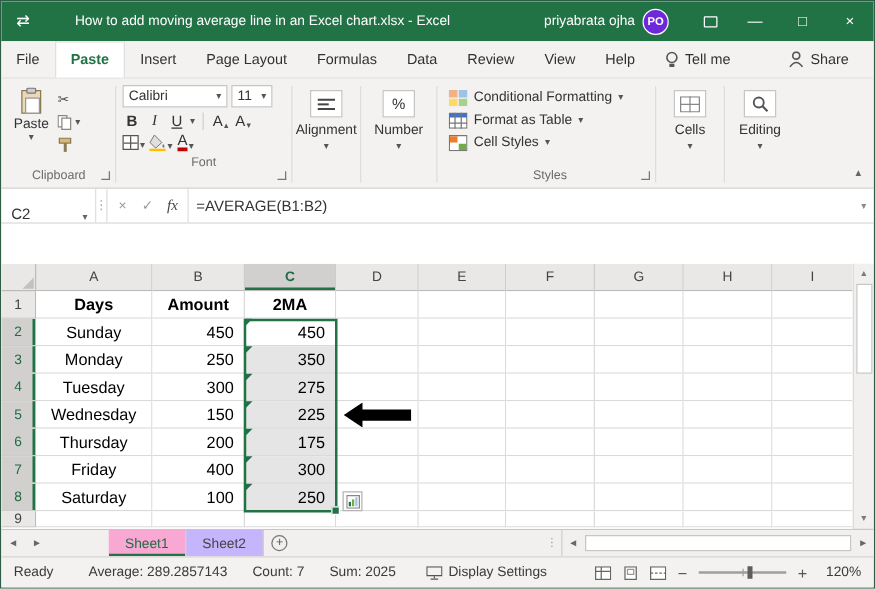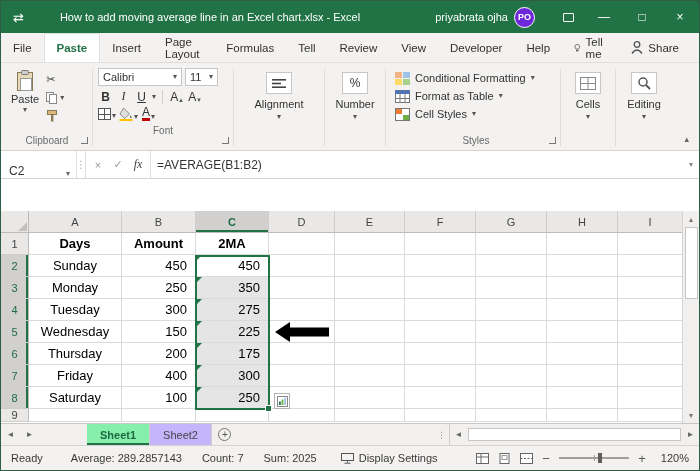--- a/index.html
+++ b/index.html
@@ -43,21 +43,21 @@
 .c-size{width:33px}
 .fbtn{min-width:15px;display:flex;align-items:flex-end;justify-content:center;font-size:12px;color:#333;gap:1px}
 .fbtn.b{font-weight:bold}
 .fbtn.i{font-style:italic;font-family:"Liberation Serif",serif}
 .fbtn.u{text-decoration:underline}
 .vsep{width:1px;height:14px;background:#d0d0d0;margin:0 3px}
 .aztri{font-size:7px;color:#555}
 .bord{width:13px;height:12px;border:1px solid #555;background-color:#fff;background-image:linear-gradient(#555,#555),linear-gradient(#555,#555);background-size:1px 100%,100% 1px;background-position:50% 0,0 50%;background-repeat:no-repeat}
 .fcolor{border-bottom:3px solid #c00000;line-height:11px;font-size:12px}
 .g-collapsed{align-items:center;padding-top:7px}
-.g-align{width:88px}.g-num{width:58px}.g-cells{width:52px}.g-edit{width:54px}
+.g-align{width:52px}.g-num{width:58px}.g-cells{width:52px}.g-edit{width:54px}
 .iconbox{width:26px;height:22px;border:1px solid #c8c6c4;background:#fff;display:flex;align-items:center;justify-content:center;font-size:12px}
 .g-collapsed .cname{margin-top:4px;font-size:11px}
 .g-collapsed .chev{margin-top:3px}
 .g-styles{width:172px;padding:4px 2px 0 8px}
 .srow{display:flex;align-items:center;gap:5px;height:18px;font-size:11px;color:#333}
 .ribcollapse{position:absolute;right:10px;bottom:6px;font-size:9px;color:#666}
 
 
 .fbar{height:28px;flex:0 0 28px;display:flex;align-items:stretch;background:#fff;border-bottom:1px solid #d6d4d2;font-size:12px;color:#333}
 .namebox{width:76px;display:flex;align-items:flex-end;padding-left:8px;border-right:1px solid #e1dfdd}
@@ -97,21 +97,21 @@
 .vscroll{width:17px;flex:none;background:#f1f0ef;border-left:1px solid #d6d4d2;display:flex;flex-direction:column;align-items:center;color:#7a7a7a}
 .vs-a{height:16px;width:100%;display:flex;align-items:center;justify-content:center;font-size:7px}
 .vthumb{width:13px;height:72px;background:#fff;border:1px solid #c8c6c4}
 .vfill{flex:1}
 
 
 .sheetbar{height:22px;flex:0 0 22px;background:#f1f0ef;border-top:1px solid #c8c6c4;display:flex;align-items:stretch;font-size:11px;color:#444}
 .snav{width:19px;display:flex;align-items:center;justify-content:center;font-size:8px;color:#666}
 .stabs{display:flex;margin-left:48px}
 .stab{display:flex;align-items:center;padding:0 13px;border-right:1px solid #d0cecc;background:#c4b5fd}
-.stab.active{background:#86efac;color:#1f6a43;font-weight:bold;box-shadow:inset 0 -2px 0 #217346}
+.stab.active{background:#f9a8d4;color:#1f6a43;font-weight:normal;box-shadow:inset 0 -2px 0 #217346}
 .addsheet{width:26px;display:flex;align-items:center;justify-content:center}
 .pluscircle{width:13px;height:13px;border:1px solid #767674;border-radius:50%;display:flex;align-items:center;justify-content:center;font-size:10px;color:#555;line-height:1}
 .sspace{flex:1}
 .ssplit{display:flex;align-items:center;color:#999;font-size:9px;padding:0 3px}
 .hscroll{width:250px;display:flex;align-items:center;background:#f1f0ef;border-left:1px solid #d0cecc}
 .hs-a{width:17px;text-align:center;font-size:8px;color:#666}
 .hthumb{flex:1;height:13px;background:#fff;border:1px solid #c8c6c4;margin:0 1px}
 
 
 .statusbar{height:25px;flex:0 0 25px;background:#f3f2f1;border-top:1px solid #d6d4d2;display:flex;align-items:center;font-size:11px;color:#3b3a39;padding:0 10px}
@@ -144,24 +144,23 @@
     <span class="tbtn">□</span>
     <span class="tbtn">×</span>
   </div>
 
   <div class="tabbar">
     <div class="rtab">File</div>
     <div class="rtab active">Paste</div>
     <div class="rtab">Insert</div>
     <div class="rtab">Page Layout</div>
     <div class="rtab">Formulas</div>
-    <div class="rtab">Tell</div>
+    <div class="rtab">Data</div>
     <div class="rtab">Review</div>
     <div class="rtab">View</div>
-    <div class="rtab">Developer</div>
     <div class="rtab">Help</div>
     <div class="rtab">
       <svg width="11" height="14" viewBox="0 0 11 14">
           <circle cx="5.5" cy="5" r="4" fill="none" stroke="#555" stroke-width="1.3"></circle>
           <rect x="3.5" y="10" width="4" height="2.6" fill="#555"></rect>
         </svg>
       <span>Tell me</span>
     </div>
     <div class="rtab share">
       <svg width="12" height="13" viewBox="0 0 12 13">

